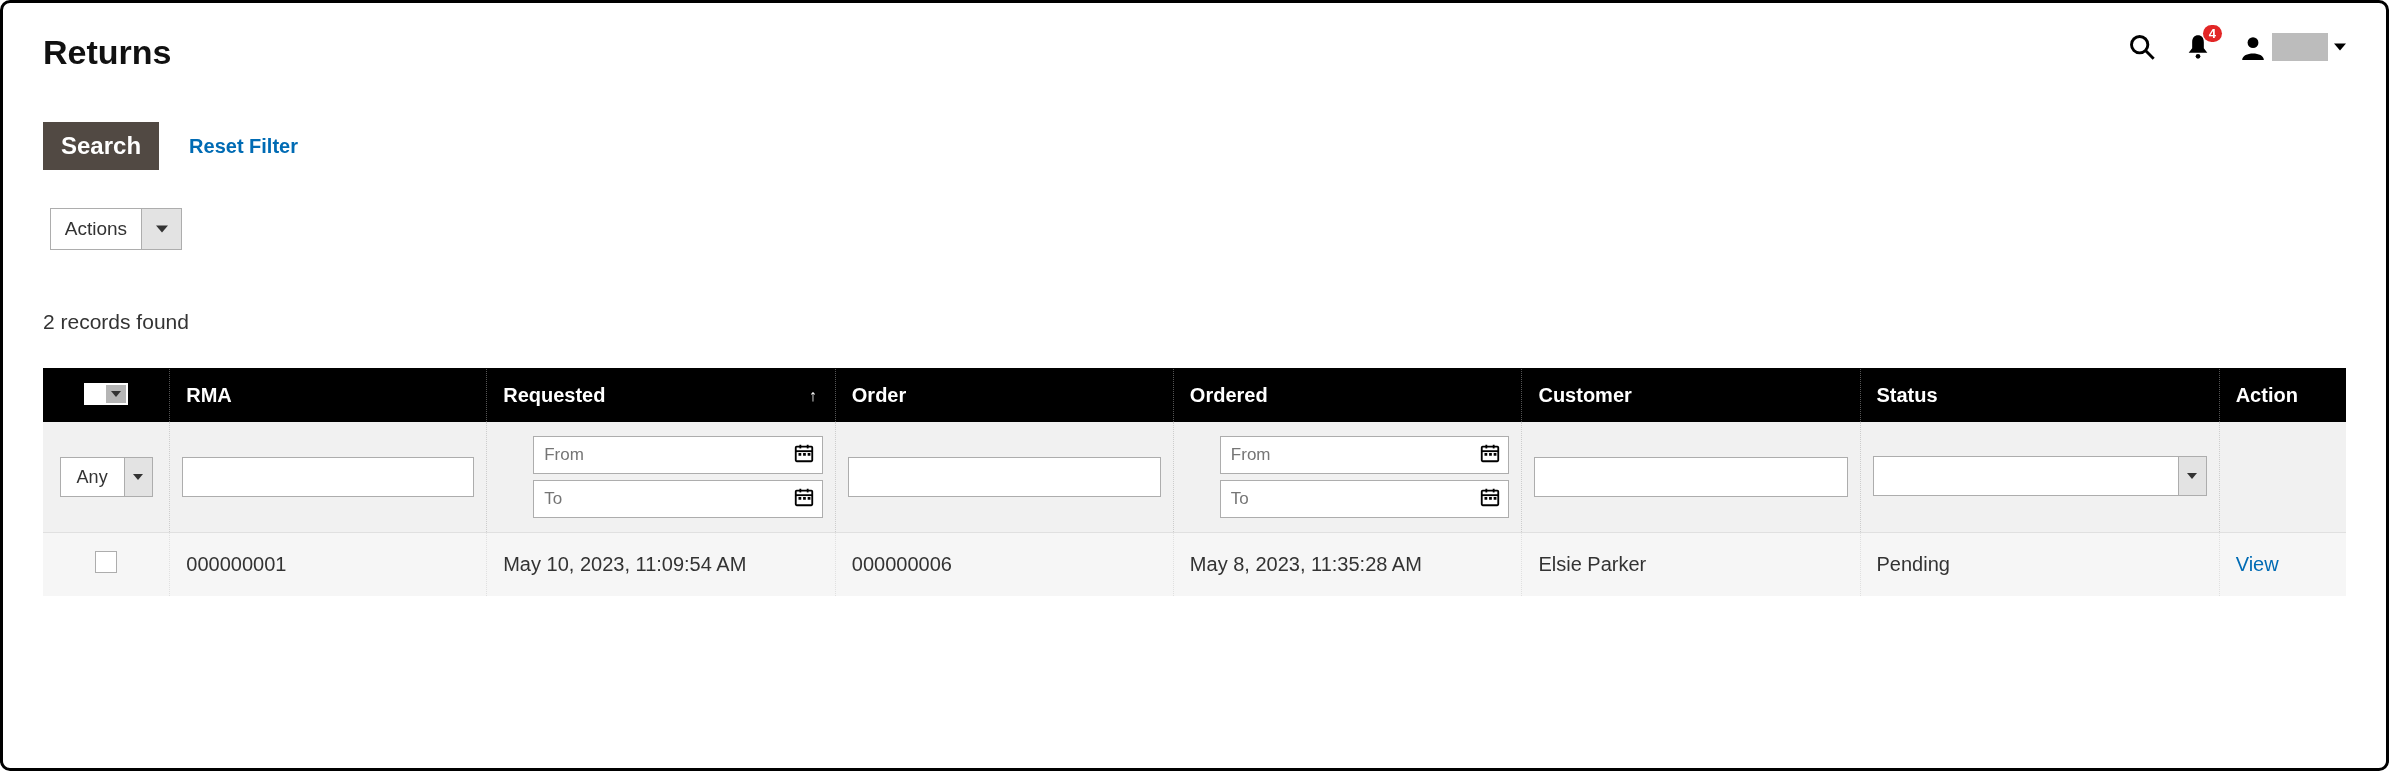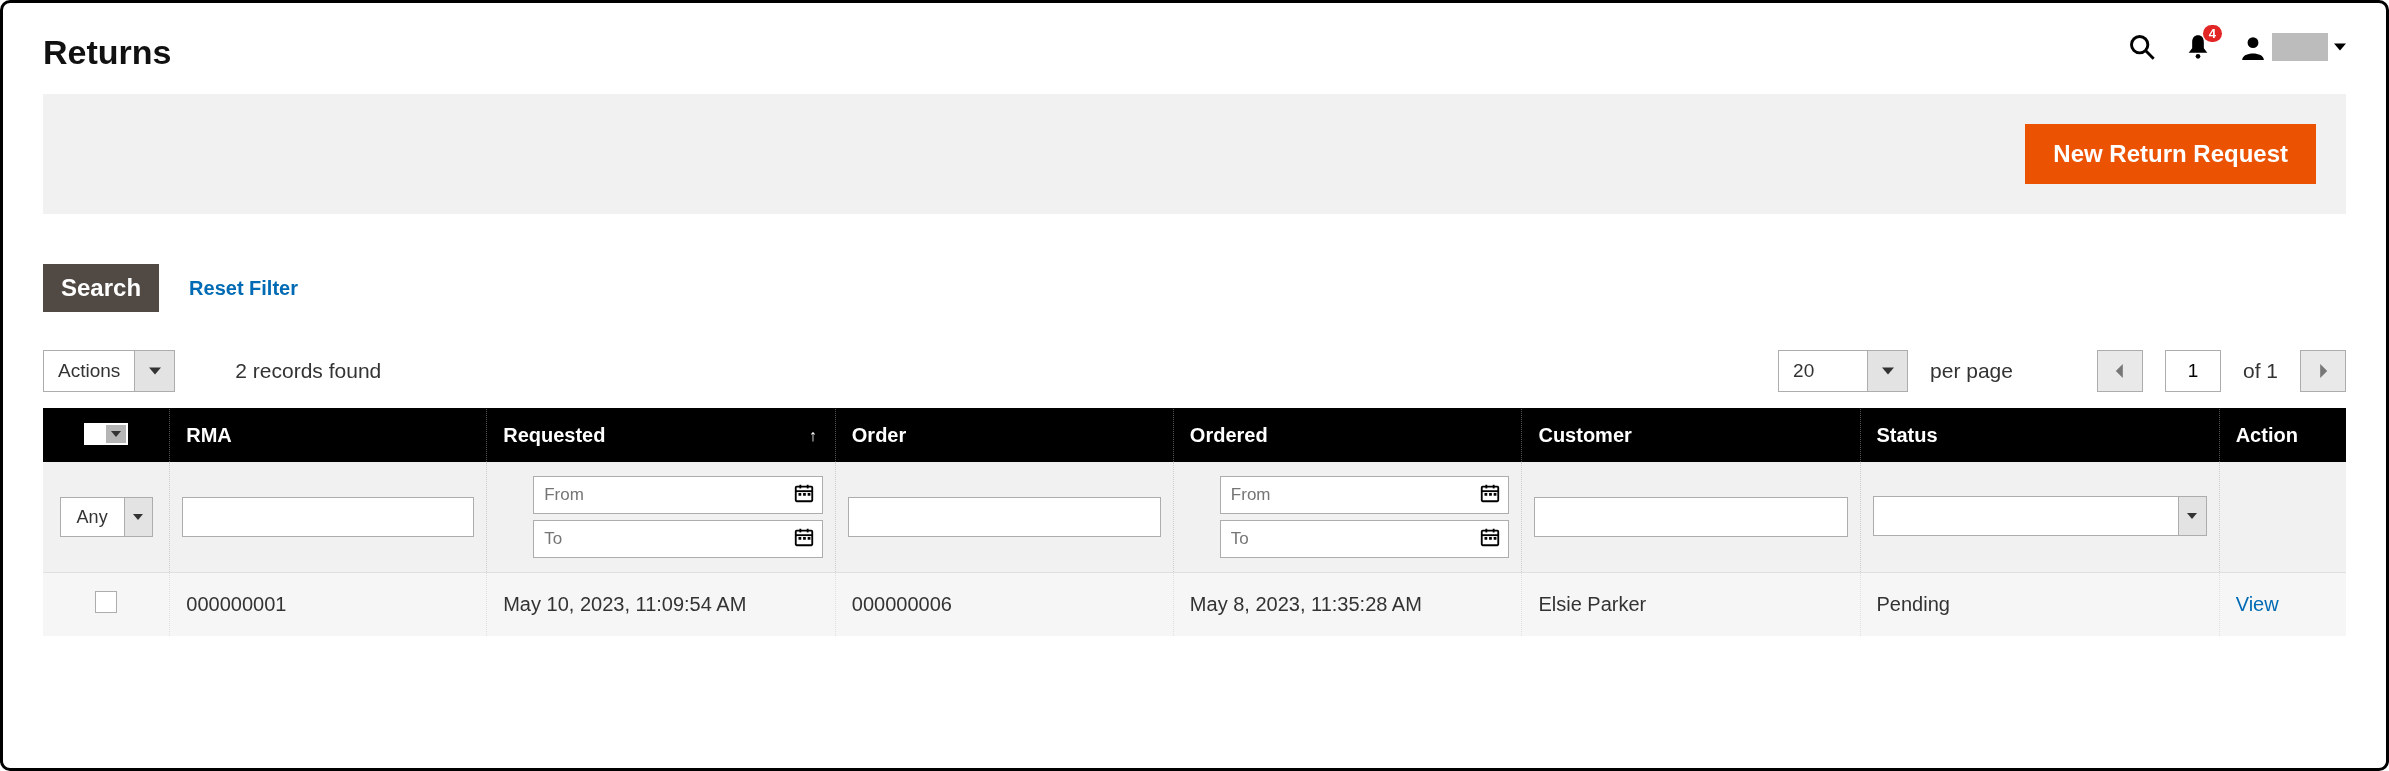--- a/index.html
+++ b/index.html
@@ -107,20 +107,21 @@
   .toolbar {
     margin-top: 38px;
     display: flex;
     align-items: center;
     justify-content: space-between;
   }
   .toolbar-left {
     display: flex;
     align-items: center;
     gap: 60px;
+    flex-direction: column;
   }
   .select-like {
     display: inline-flex;
     align-items: stretch;
     border: 1px solid #adadad;
     height: 42px;
   }
   .select-like .sel-label {
     padding: 8px 14px;
     font-size: 19px;
@@ -161,21 +162,21 @@
   }
   .page-input {
     width: 56px;
     height: 42px;
     border: 1px solid #adadad;
     text-align: center;
     font-size: 19px;
   }
 
   .grid {
-    margin-top: 16px;
+    margin-top: 34px;
     width: 100%;
     border-collapse: collapse;
     border-top: 1px solid #000;
   }
   .grid thead th {
     background: #000;
     color: #fff;
     text-align: left;
     font-size: 20px;
     font-weight: 700;
@@ -326,64 +327,37 @@
           <path d="M2 24 C2 16 22 16 22 24 Z"></path>
         </svg>
         <span class="user-gray"></span>
         <svg width="12" height="12" viewBox="0 0 10 10" fill="#000">
           <path d="M0 2 L5 8 L10 2 Z"></path>
         </svg>
       </span>
     </div>
   </div>
 
-  <div class="banner">
-    <button class="primary-btn">New Return Request</button>
-  </div>
 
   <div class="controls">
     <button class="search-btn">Search</button>
     <span class="link">Reset Filter</span>
   </div>
 
   <div class="toolbar">
     <div class="toolbar-left">
       <div class="select-like">
         <span class="sel-label">Actions</span>
         <span class="sel-arrow">
           <svg width="12" height="12" viewBox="0 0 10 10" fill="#333">
               <path d="M0 2 L5 8 L10 2 Z"></path>
             </svg>
         </span>
       </div>
       <span class="recs">2 records found</span>
-    </div>
-    <div class="toolbar-right">
-      <div class="select-like" style="width:130px;">
-        <span class="sel-label" style="flex:1;">20</span>
-        <span class="sel-arrow">
-          <svg width="12" height="12" viewBox="0 0 10 10" fill="#333">
-              <path d="M0 2 L5 8 L10 2 Z"></path>
-            </svg>
-        </span>
-      </div>
-      <span class="perpage">per page</span>
-      <span style="width:40px;"></span>
-      <span class="nav-btn">
-        <svg width="14" height="14" viewBox="0 0 10 10" fill="#777">
-            <path d="M7 0 L2 5 L7 10 Z"></path>
-          </svg>
-      </span>
-      <input class="page-input" value="1" style="">
-      <span class="perpage">of 1</span>
-      <span class="nav-btn">
-        <svg width="14" height="14" viewBox="0 0 10 10" fill="#777">
-            <path d="M3 0 L8 5 L3 10 Z"></path>
-          </svg>
-      </span>
     </div>
   </div>
 
   <table class="grid">
     <colgroup>
       <col class="col-check">
         <col class="col-rma">
         <col class="col-requested">
         <col class="col-order">
       <col class="col-ordered">

